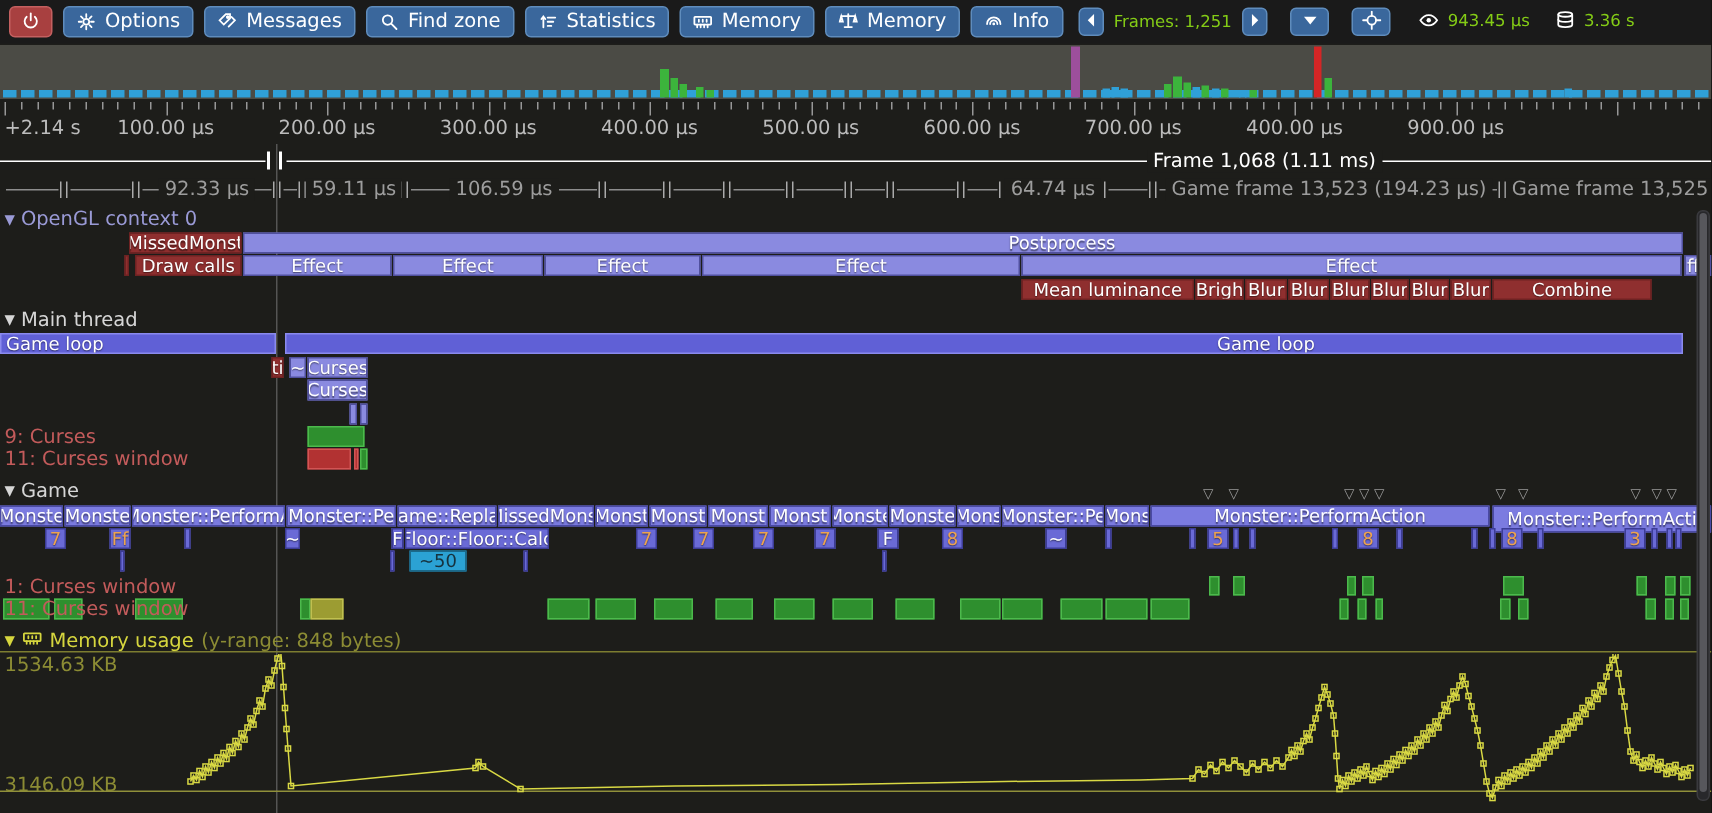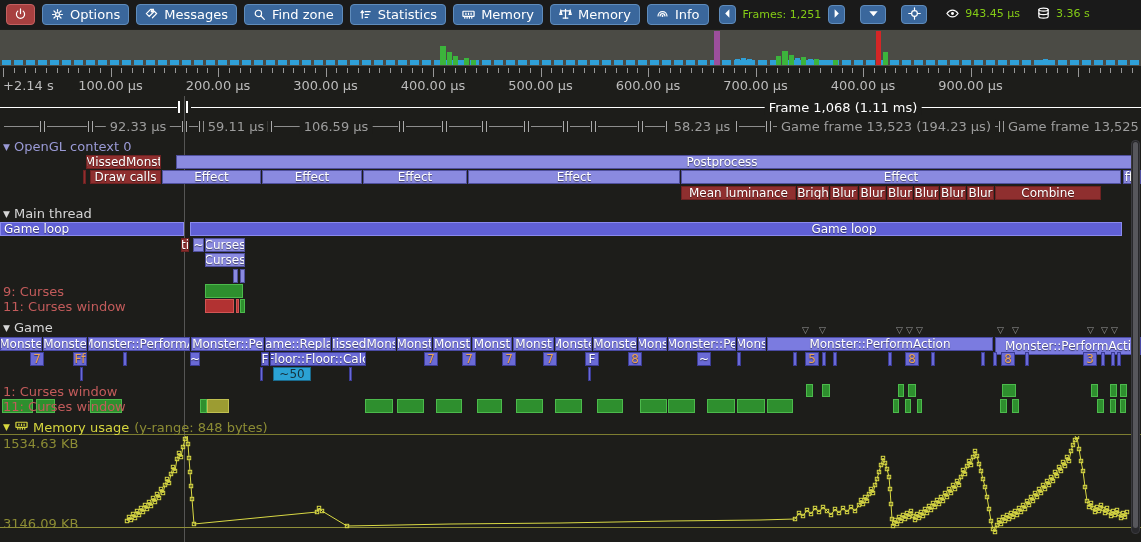--- a/index.html
+++ b/index.html
@@ -481,33 +481,33 @@
       <div class="sepbar" style="left: 670px;"></div>
       <div class="sepbar" style="left: 732px;"></div>
       <div class="sepbar" style="left: 736px;"></div>
       <div class="sepbar" style="left: 766px;"></div>
       <div class="sepbar" style="left: 770px;"></div>
       <div class="sepbar" style="left: 999px;"></div>
       <div class="sepbar" style="left: 1003px;"></div>
       <div class="seplabel" style="left: 138px;">92.33 µs</div>
       <div class="seplabel" style="left: 236px;">59.11 µs</div>
       <div class="seplabel" style="left: 336px;">106.59 µs</div>
-      <div class="seplabel" style="left: 702px;">58.23 µs</div>
+      <div class="seplabel" style="left: 702px;">64.74 µs</div>
       <div class="seplabel" style="left: 886px;">Game frame 13,523 (194.23 µs)</div>
       <div class="seplabel" style="left: 1078px;">Game frame 13,525 (</div>
     </div>
 
   <div id="timeline">
       <div class="sechdr" style="top: 139px; color: rgb(154, 154, 214);"><span class="tri">▼</span><span>OpenGL context 0</span></div>
       <div class="sechdr" style="top: 206px; color: rgb(214, 214, 214);"><span class="tri">▼</span><span>Main thread</span></div>
       <div class="sechdr" style="top: 320px; color: rgb(214, 214, 214);"><span class="tri">▼</span><span>Game</span></div>
       <div class="zone zc-red" style="left: 86px; top: 155px; width: 75px; height: 14px;">
         <span class="lbl">MissedMonst</span>
       </div>
-      <div class="zone zc-purple" style="left: 176px; top: 155px; width: 960px; height: 14px; justify-content: flex-start;">
+      <div class="zone zc-purple" style="left: 162px; top: 155px; width: 960px; height: 14px; justify-content: flex-start;">
         <span class="lbl" style="position: absolute; left: 545px; transform: translateX(-50%);">Postprocess</span>
       </div>
       <div class="zone zc-red" style="left: 83px; top: 170px; width: 3px; height: 14px;"></div>
       <div class="zone zc-red" style="left: 90px; top: 170px; width: 71px; height: 14px;">
         <span class="lbl">Draw calls</span>
       </div>
       <div class="zone zc-purple" style="left: 162px; top: 170px; width: 99px; height: 14px;">
         <span class="lbl">Effect</span>
       </div>
       <div class="zone zc-purple" style="left: 262px; top: 170px; width: 100px; height: 14px;">

